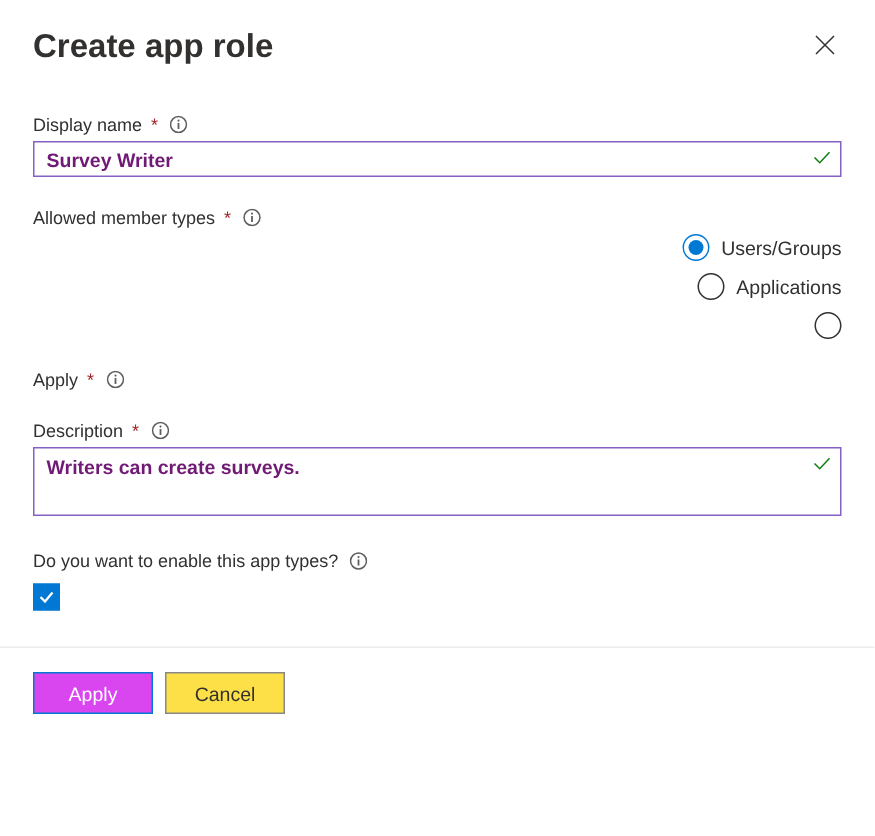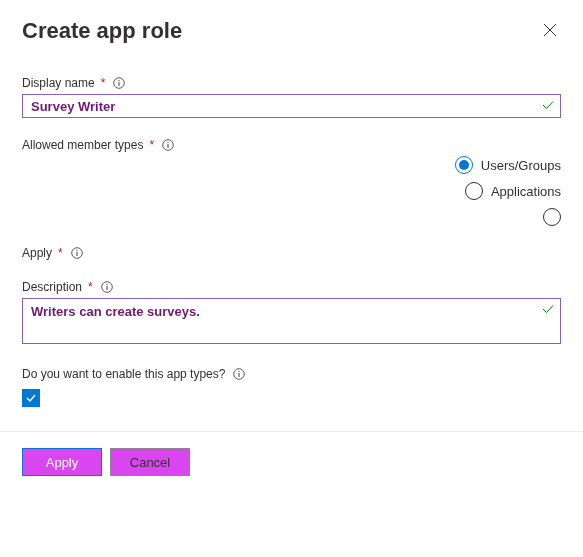--- a/index.html
+++ b/index.html
@@ -73,21 +73,21 @@
   .separator { border: none; border-top: 1px solid #edebe9; margin: 0; }
   .footer { padding: 16px 22px; display: flex; gap: 8px; }
   .btn {
     min-width: 80px;
     height: 28px;
     padding: 0 16px;
     font-size: 13px;
     font-family: inherit;
     cursor: pointer;
     border: 1px solid #8a8886;
-    background: #d946ef;
+    background: #fde047;
     color: #323130;
   }
   .btn-primary {
     background: #d946ef;
     border-color: #0078d4;
     color: #fff;
     font-weight: 400;
   }
 </style>
 </head>

